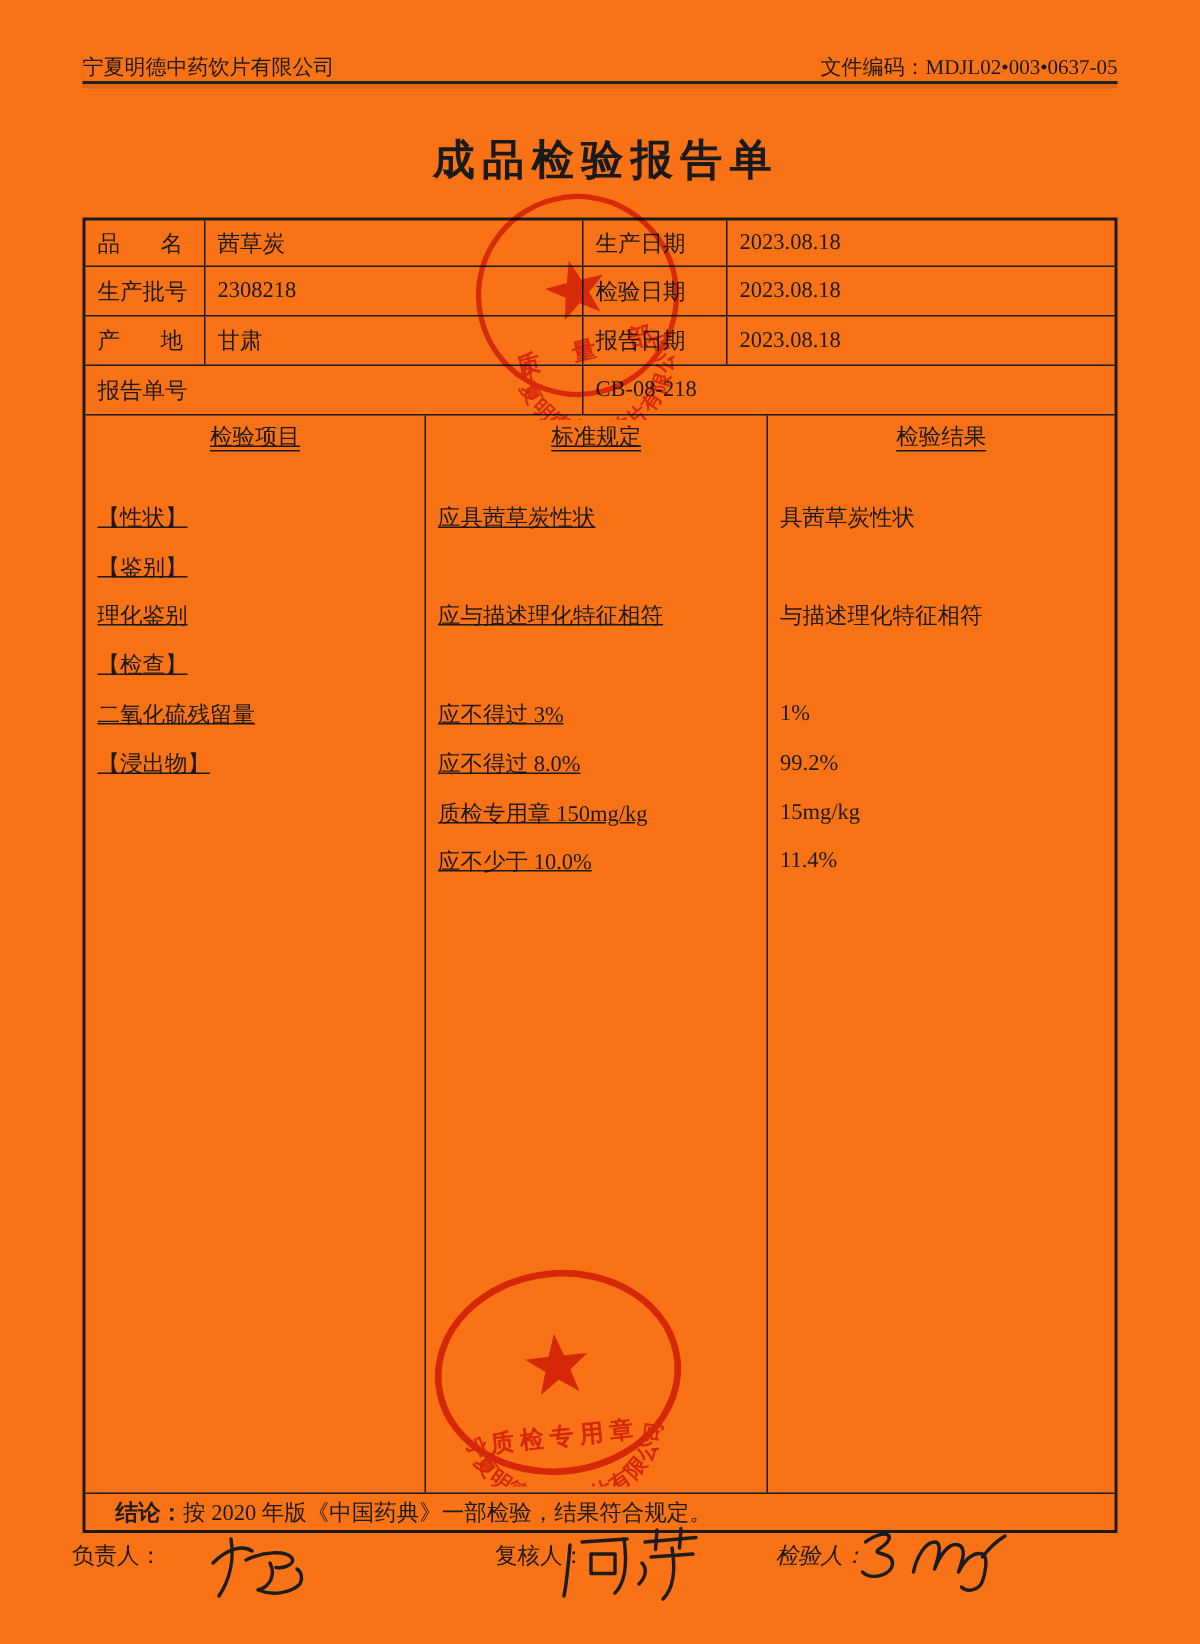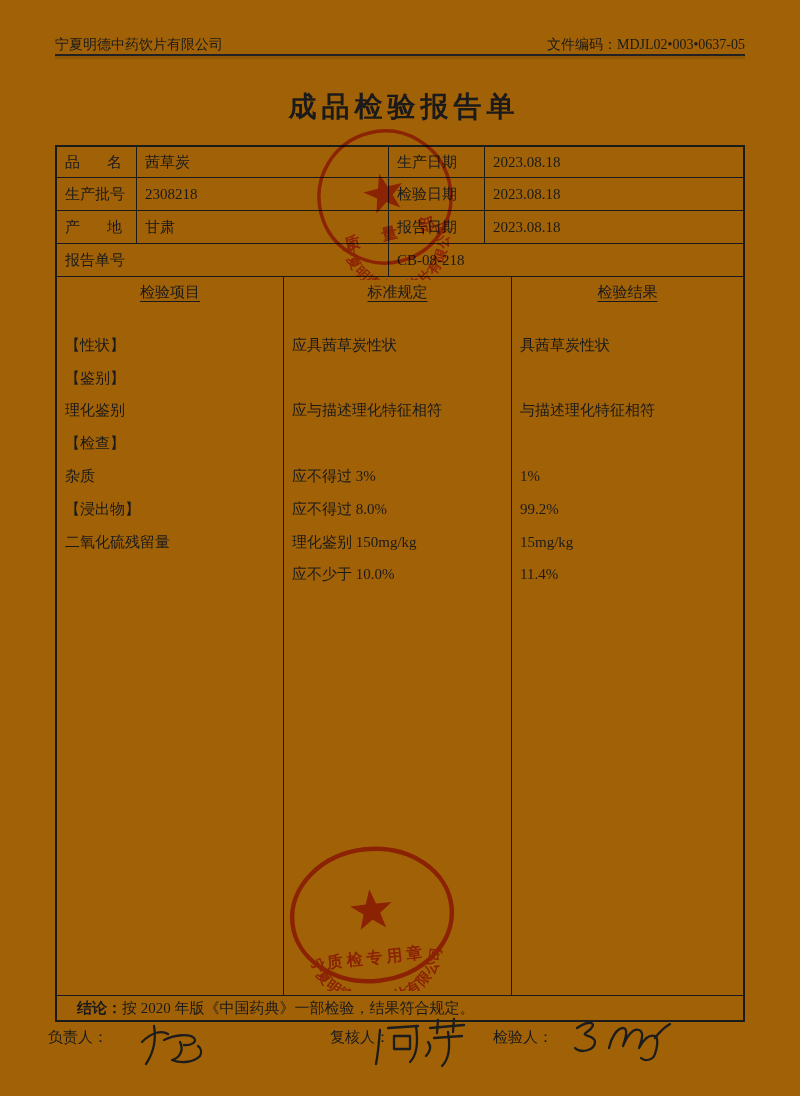--- a/index.html
+++ b/index.html
@@ -1,19 +1,19 @@
 <!DOCTYPE html>
 <html><head>
 <meta charset="utf-8">
 <style>
   html,body{margin:0;padding:0;background:#ffffff;}
   .page{
     position:relative;
     width:800px;height:1096px;
-    background:#a16207;
+    background:#f97316;
     font-family:"Liberation Serif","DejaVu Serif",serif;
     color:#1a1a1a;
     overflow:hidden;
   }
   
   .hdr{
     position:absolute;left:55px;top:28px;width:690px;height:26px;
     display:flex;justify-content:space-between;align-items:flex-end;
     border-bottom:2px solid #222;
     box-shadow:0 3px 0 rgba(0,0,0,0.10);
@@ -37,21 +37,21 @@
     display:flex;align-items:center;
     font-size:15px;padding:0 8px;box-sizing:border-box;
     overflow:hidden;white-space:nowrap;
   }
   .cell.bR{border-right:1px solid #1b1b1b;}
   .lblsplit{justify-content:space-between;padding:0 14px 0 8px;}
   .h30{height:30px;} .h32{height:32px;text-align:right;}
   
   .items{display:grid;grid-template-columns:227px 228px 1fr;border-bottom:1px solid #1b1b1b;height:718px;}
   .icell{position:relative;box-sizing:border-box;padding-top:5px;}
-  .icell.bR{border-right:1px solid #1b1b1b;}
+  .icell.bR{border-right:1px solid #1b1b1b;text-decoration:underline;}
   .ihead{
     display:block;text-align:center;font-size:15px;height:20px;line-height:20px;
     text-decoration:underline;text-underline-offset:4px;
   }
   .ilines{margin-top:27px;}
   .iline{height:32.8px;display:flex;align-items:center;padding:0 8px;font-size:15px;white-space:nowrap;}
   
   .concl{height:24px;display:flex;align-items:center;padding:0 20px;font-size:15px;}
   .concl b{font-weight:bold;}
   
@@ -112,35 +112,34 @@
     </div>
 
     <div class="items">
       <div class="icell bR">
         <span class="ihead">检验项目</span>
         <div class="ilines">
           <div class="iline">【性状】</div>
           <div class="iline">【鉴别】</div>
           <div class="iline">理化鉴别</div>
           <div class="iline">【检查】</div>
-          <div class="iline">杂质</div>
+          <div class="iline">二氧化硫残留量</div>
           <div class="iline">【浸出物】</div>
-          <div class="iline">二氧化硫残留量</div>
         </div>
       </div>
       <div class="icell bR">
         <span class="ihead">标准规定</span>
         <div class="ilines">
           <div class="iline">应具茜草炭性状</div>
           <div class="iline"></div>
           <div class="iline">应与描述理化特征相符</div>
           <div class="iline"></div>
           <div class="iline">应不得过 3%</div>
           <div class="iline">应不得过 8.0%</div>
-          <div class="iline">理化鉴别 150mg/kg</div>
+          <div class="iline">质检专用章 150mg/kg</div>
           <div class="iline">应不少于 10.0%</div>
         </div>
       </div>
       <div class="icell">
         <span class="ihead">检验结果</span>
         <div class="ilines">
           <div class="iline">具茜草炭性状</div>
           <div class="iline"></div>
           <div class="iline">与描述理化特征相符</div>
           <div class="iline"></div>
@@ -153,21 +152,21 @@
     </div>
 
     <div class="concl">
       <b>结论：</b>
       <span>按 2020 年版《中国药典》一部检验，结果符合规定。</span>
     </div>
   </div>
 
   <span class="siglabel" style="left:48px;">负责人：</span>
   <span class="siglabel" style="left:330px;">复核人：</span>
-  <span class="siglabel" style="left:493px;">检验人：</span>
+  <span class="siglabel" style="left:517px;font-style:italic;">检验人：</span>
 
   <svg class="sig-svg" style="left:128px;top:1018px;" width="110" height="52" viewBox="0 0 110 52">
     <path d="M14,24 C24,14 34,12 40,16"></path>
     <path d="M26,8 C28,20 26,34 18,46"></path>
     <path d="M36,22 C48,16 62,16 66,20 C70,24 62,28 56,27"></path>
     <path d="M52,24 C56,32 52,40 44,42 C54,46 66,44 72,38 C74,34 73,30 70,28"></path>
   </svg>
 
   <svg class="sig-svg" style="left:368px;top:1016px;" width="105" height="56" viewBox="0 0 105 56">
     <path d="M12,14 C11,26 10,38 8,48"></path>

